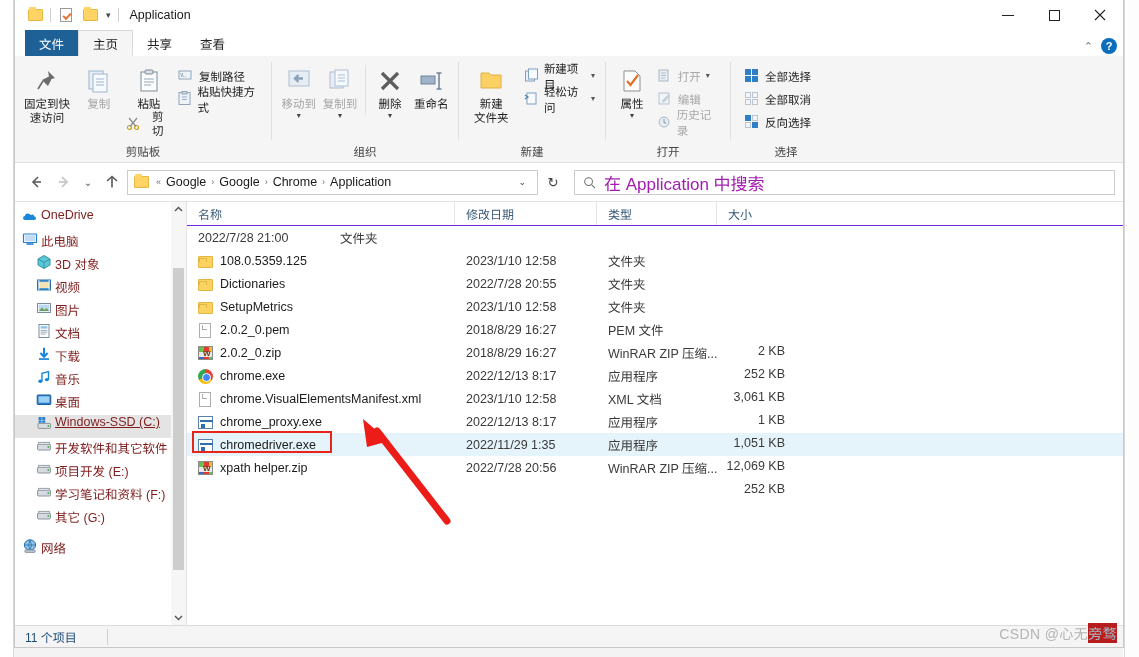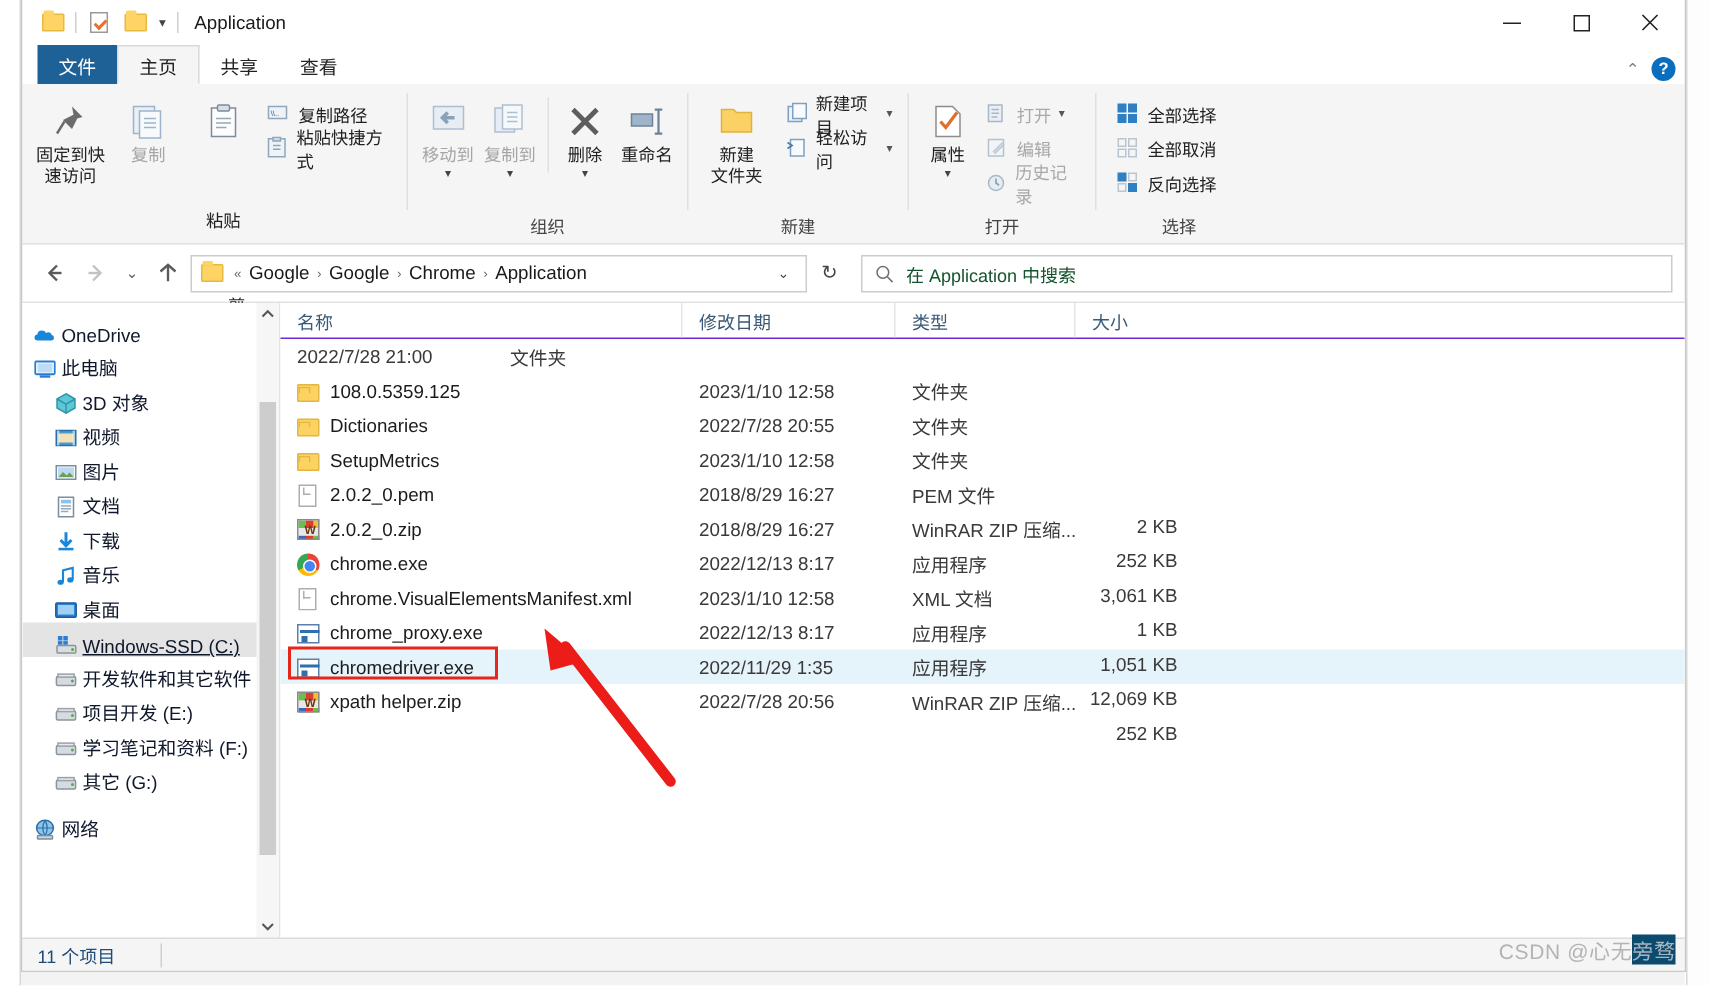--- a/index.html
+++ b/index.html
@@ -95,29 +95,29 @@
   .addrbox { flex: 1; height: 25px; border: 1px solid #cccccc; background: #fff; display: flex;
              align-items: center; padding: 0 4px; max-width: 411px; }
   .crumb { font-size: 12.5px; color: #1a1a1a; padding: 0 5px; }
   .crumb-sep { font-size: 9px; color: #6d6d6d; }
   .addr-spacer { flex: 1; }
   .addr-caret { font-size: 9px; color: #444; padding: 0 7px; }
   .refresh { width: 26px; height: 25px; display: flex; align-items: center; justify-content: center;
              font-size: 13px; color: #444; }
   .searchbox { flex: 1; height: 25px; border: 1px solid #cccccc; background: #fff;
                display: flex; align-items: center; padding: 0 8px; gap: 8px; margin-left: 6px; }
-  .search-ph { font-size: 12px; color: #14532d; }
+  .search-ph { font-size: 17px; color: #a21caf; }
 
   
   .content { flex: 1; display: flex; background: #fff; border-top: 1px solid #e2e2e2; }
 
   
   .sidebar { width: 172px; background: #ffffff; position: relative; overflow: hidden;
              border-right: 1px solid #e4e4e4; }
-  .nav-item { height: 23px; display: flex; align-items: flex-end; font-size: 12.5px; color: #0f172a;
+  .nav-item { height: 23px; display: flex; align-items: flex-start; font-size: 12.5px; color: #7f1d1d;
               padding-right: 4px; white-space: nowrap; }
   .nav-item.sel { background: #e4e4e4; text-decoration: underline; }
   .nav-ico { width: 22px; display: flex; align-items: center; justify-content: center; flex: 0 0 22px; }
   .sb-scroll { position: absolute; right: 0; top: 0; width: 15px; height: 100%; background: #f6f6f6; }
   .sb-arrow { height: 15px; display: flex; align-items: center; justify-content: center;
               font-size: 8px; color: #666; }
   .sb-thumb { position: absolute; left: 2px; width: 11px; background: #cdcdcd; }
 
   
   .filelist { flex: 1; display: flex; flex-direction: column; background: #fff; position: relative; }
@@ -168,21 +168,21 @@
 
   
   .statusbar { height: 22px; background: #f5f5f5; border-top: 1px solid #dcdcdc;
                display: flex; align-items: center; padding-left: 10px; position: relative; }
   .status-text { font-size: 12px; color: #1f4b77; }
   .status-sep { position: absolute; left: 92px; top: 3px; width: 1px; height: 16px; background: #d0d0d0; }
 
   
   .watermark { position: absolute; right: 22px; bottom: 14px; font-size: 14px; color: #b4b4b4;
                letter-spacing: 0.4px; }
-  .wm-redact { display: inline-block; background: #0c4a6e; color: #a8b6c2; }
+  .wm-redact { display: inline-block; background: #b91c1c; color: #a8b6c2; }
 </style>
 </head>
 <body>
 
 <div id="root">
 
   <div class="bg-strip-left"></div>
   <div class="bg-divider" style="left:13px;"></div>
   <div class="bg-strip-right"></div>
   <div class="bg-divider" style="left:1124px;"></div>
@@ -256,21 +256,21 @@
           <div class="big-btn dim">
             <span class="bi">
               <svg width="26" height="26" viewBox="0 0 26 26">
                 <rect x="3" y="3" width="14" height="18" fill="#e9eff6" stroke="#9fb4cb"></rect>
                 <rect x="7" y="6" width="14" height="18" fill="#f7fafd" stroke="#9fb4cb"></rect>
                 <path d="M10 11h8M10 14h8M10 17h8" stroke="#9fb4cb" stroke-width="1"></path>
               </svg>
             </span>
             <span>复制</span>
           </div>
-          <div class="big-btn" style="width:52px;gap:44px;">
+          <div class="big-btn" style="width:52px;">
             <span class="bi">
               <svg width="26" height="26" viewBox="0 0 26 26">
                 <rect x="5" y="4" width="16" height="19" fill="#fbfcfe" stroke="#7f8b98"></rect>
                 <rect x="9" y="2" width="8" height="4" rx="1" fill="#d9dfe6" stroke="#7f8b98"></rect>
                 <path d="M8 11h10M8 14h10M8 17h7" stroke="#9aa6b3" stroke-width="1"></path>
               </svg>
             </span>
             <span>粘贴</span>
             <div class="small-btn" style="margin-top:2px;">
               <span class="si">

